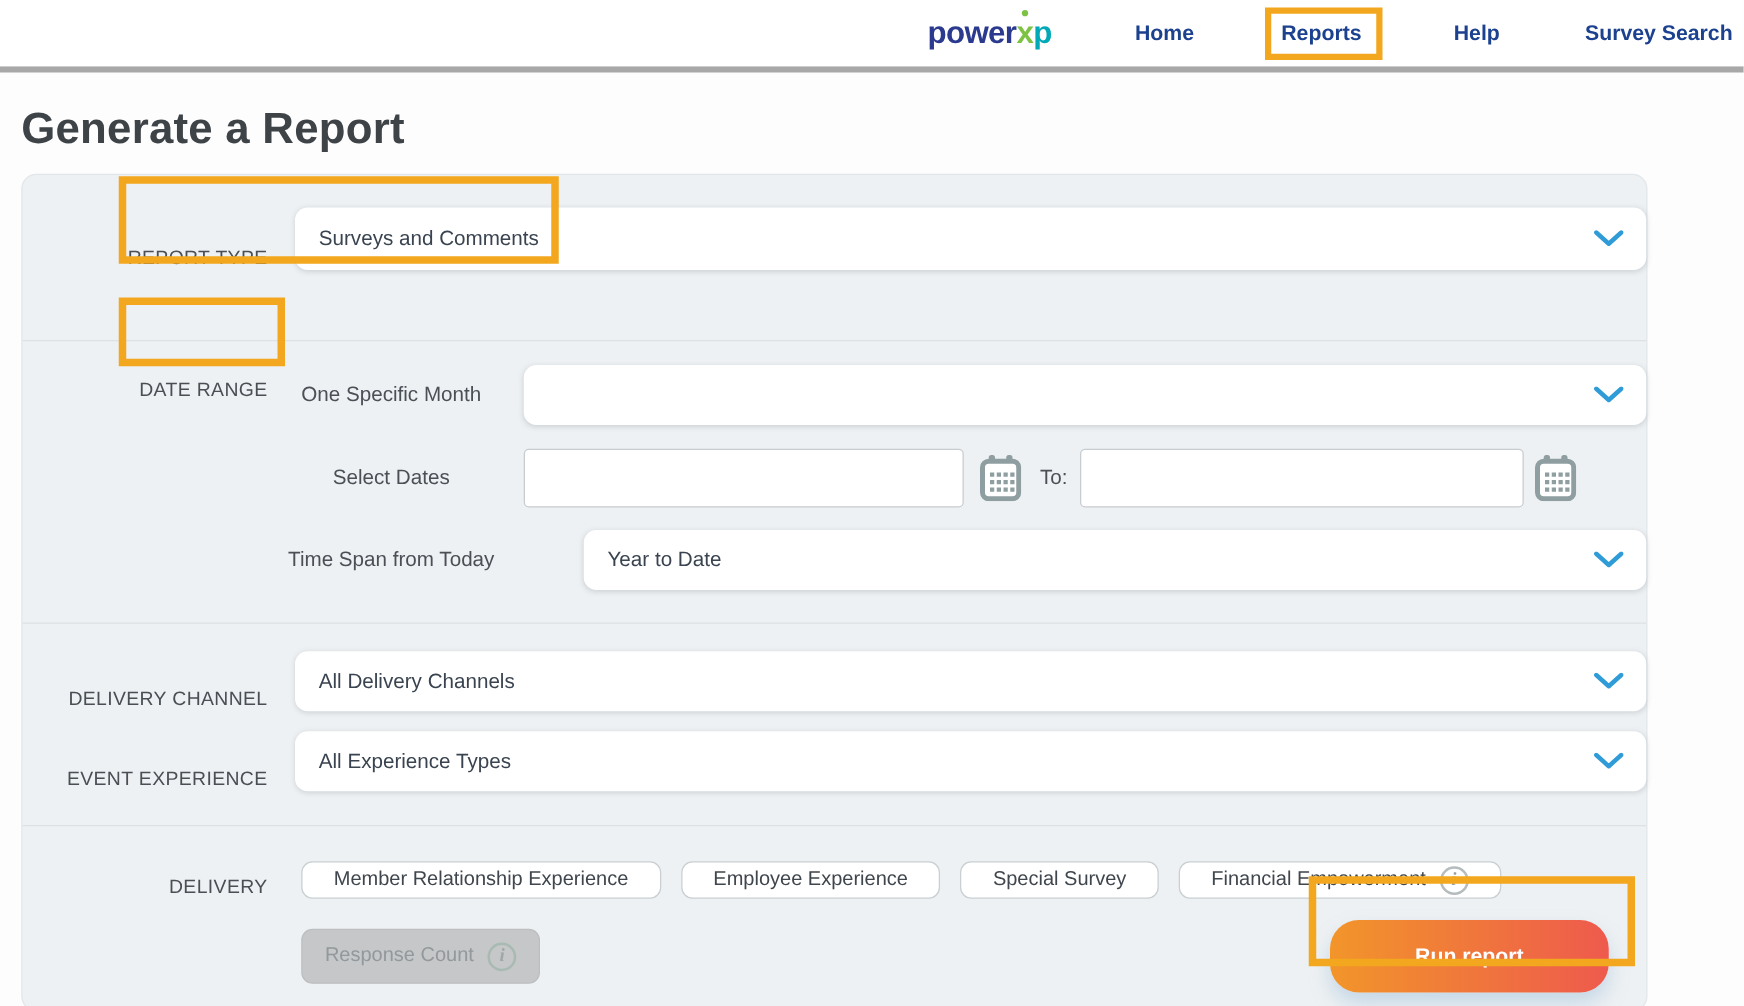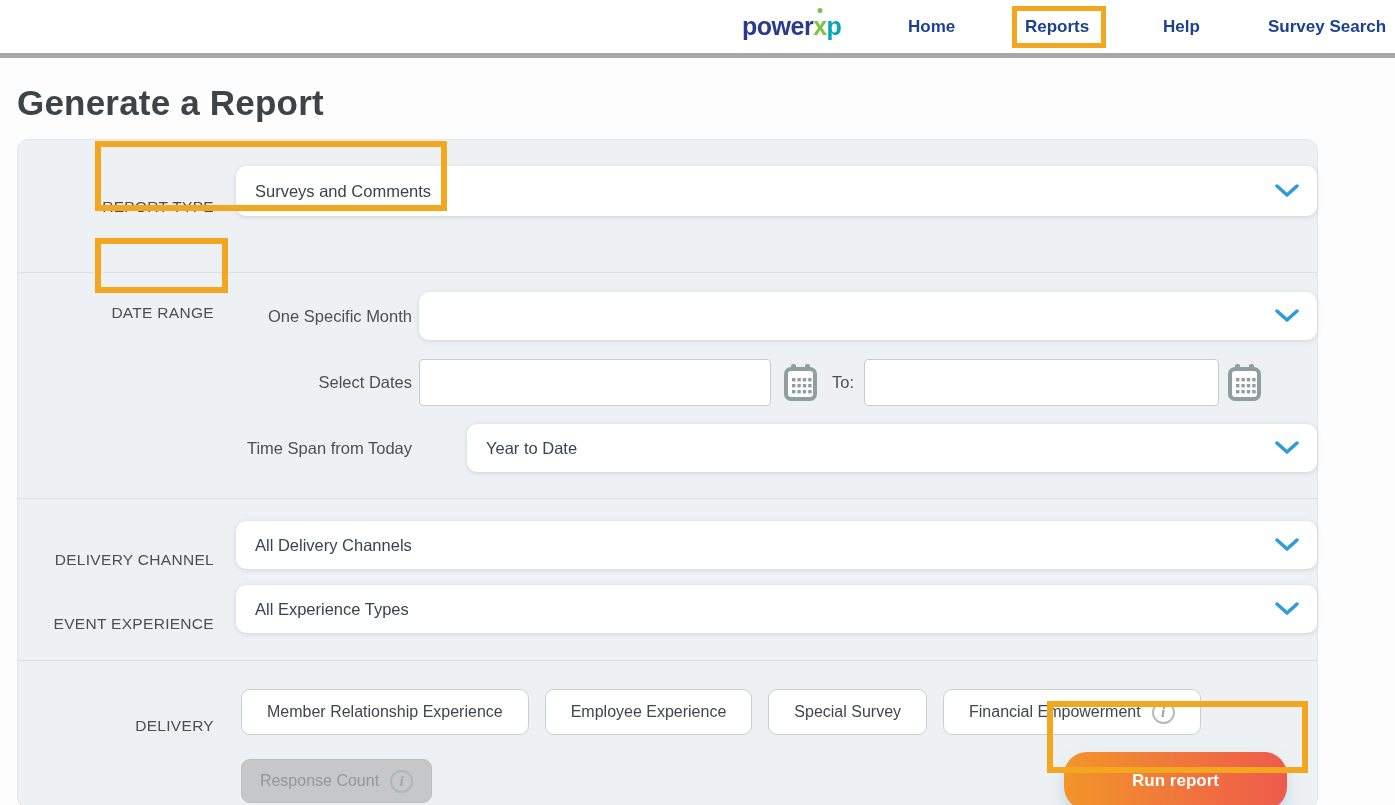--- a/index.html
+++ b/index.html
@@ -38,32 +38,32 @@
   .dropdown { position:relative; display:flex; align-items:center; flex:1; margin-left:22px; 
               background:#ffffff; border-radius:10px; box-shadow:0 1px 4px rgba(110,125,135,.25);
               padding:0 18px 0 19px; cursor:pointer; }
   .dd-value { font-size:16.5px; color:#3a4450; }
   .dd-chevron { margin-left:auto; display:flex; }
 
   
   .dr-left { width:196px; flex-shrink:0; text-align:right; padding-top:31px; font-size:15.5px; font-weight:500; color:#494f55; letter-spacing:.3px; }
   .dr-content { flex:1; display:flex; flex-direction:column; }
   .sub-row { display:flex; align-items:center; }
-  .sub-lbl { width:205px; text-align:right; padding-right:7px; flex-shrink:0; font-size:16.5px; color:#4a5056; }
+  .sub-lbl { width:205px; text-align:center; padding-right:7px; flex-shrink:0; font-size:16.5px; color:#4a5056; }
   .h48 { height:48px; }
   .h50 { height:50px; }
   .date-input { width:352px; height:47px; background:#fff; border:1px solid #c7ccd0; border-radius:4px; font-size:16px; color:#3a4450; padding:0 12px; }
   .date-input2 { width:355px; }
   .cal-icon { margin-left:13px; display:flex; cursor:pointer; }
   .to-lbl { margin-left:15px; margin-right:10px; font-size:16.5px; color:#4a5056; }
   .cal2 { margin-left:9px; }
 
   
   .inc-btns { display:flex; gap:16px; margin-left:27px; }
-  .inc-btn { height:46px; background:#ffffff; border:1px solid #c9cfd2; border-radius:9px; padding:14px 25px;
+  .inc-btn { height:30px; background:#ffffff; border:1px solid #c9cfd2; border-radius:9px; padding:14px 25px;
              font-family:"Liberation Sans",sans-serif; font-size:16px; color:#40464d; display:flex; align-items:center; cursor:pointer; white-space:nowrap; }
   .info-dot { width:23px; height:23px; border:2px solid #b6bcbe; border-radius:50%; margin-left:11px; flex-shrink:0;
               display:inline-flex; align-items:center; justify-content:center;
               font-family:"Liberation Serif", serif; font-style:italic; font-weight:700; font-size:15px; color:#9aa0a3; }
   .row2 { display:flex; align-items:center; margin-top:17px; }
   .resp-btn { margin-left:223px; width:191px; height:44px; background:#c5c7c9; border:1px solid #bcbec0; border-radius:9px;
               font-family:"Liberation Sans",sans-serif; font-size:16px; color:#92989b; display:flex; align-items:center; justify-content:center; }
   .resp-btn .info-dot { border-color:#a9bab3; color:#9fa8a4; }
   .run-btn { margin-left:auto; margin-right:30px; width:223px; height:58px; border:none; border-radius:23px;
              background:linear-gradient(90deg,#f2952a 0%,#ee5a4d 100%);

